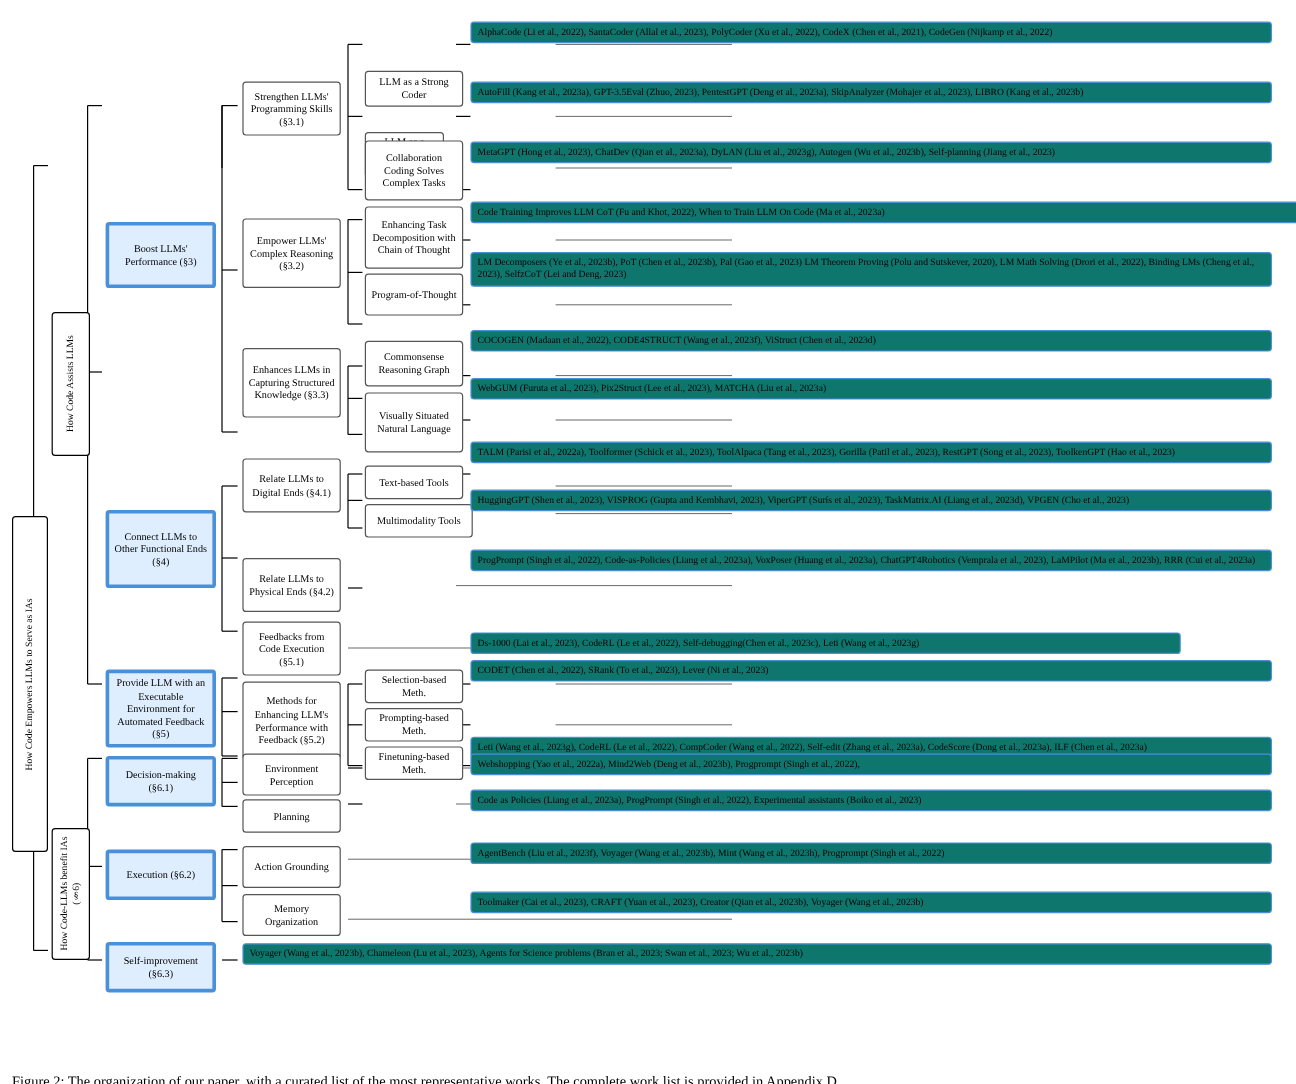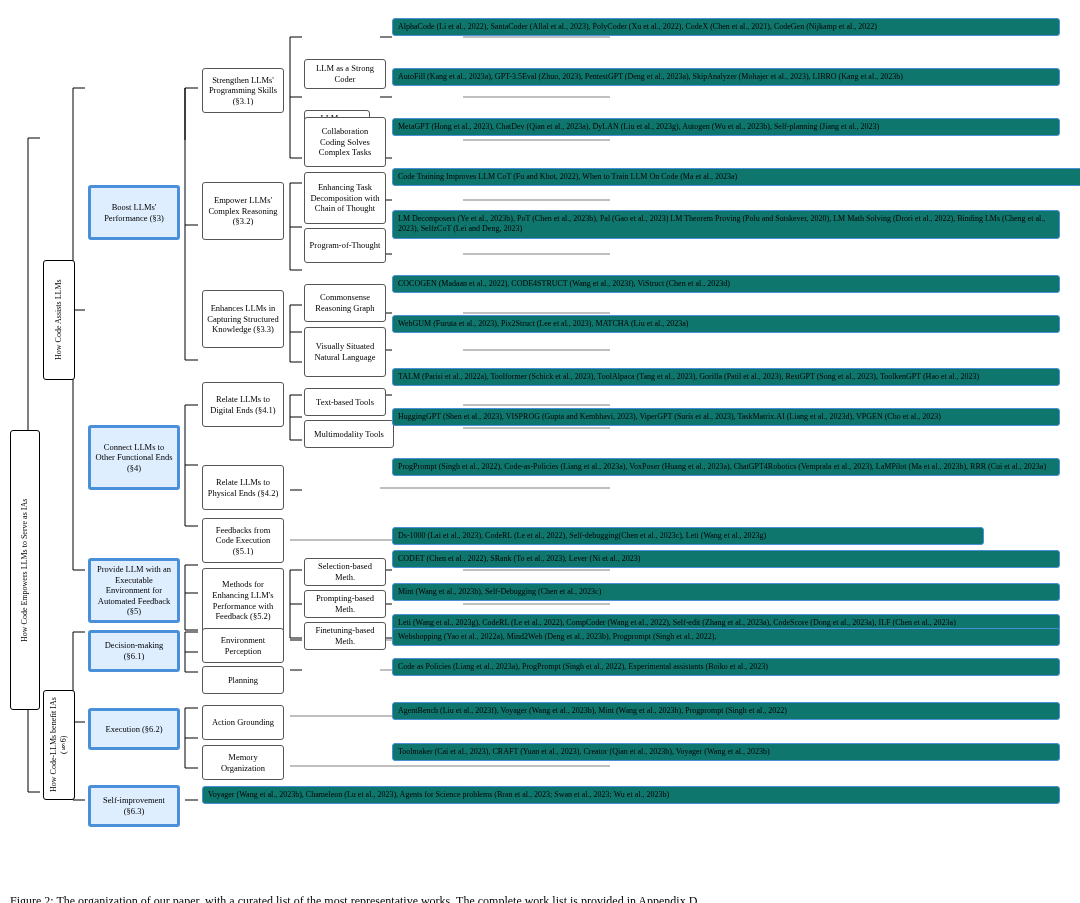--- a/index.html
+++ b/index.html
@@ -363,23 +363,20 @@
     </div>
 
     <div class="node-ref" style="left:382px;top:500px;width:592px;margin-top:17px;">
       <span>Ds-1000 (Lai et al., 2023), CodeRL (Le et al., 2022), Self-debugging(Chen et al., 2023c), Leti (Wang et al., 2023g)</span>
     </div>
 
     <div class="node-ref" style="left:382px;top:540px;width:668px;">
       <span>CODET (Chen et al., 2022), SRank (To et al., 2023), Lever (Ni et al., 2023)</span>
     </div>
 
-    <div class="node-ref" style="left:382px;top:573px;width:668px;">
-      <span>Mint (Wang et al., 2023h), Self-Debugging (Chen et al., 2023c)</span>
-    </div>
 
     <div class="node-ref" style="left:382px;top:604px;width:668px;">
       <span>Leti (Wang et al., 2023g), CodeRL (Le et al., 2022), CompCoder (Wang et al., 2022), Self-edit (Zhang et al., 2023a), CodeScore (Dong et al., 2023a), ILF (Chen et al., 2023a)</span>
     </div>
 
     <div class="node-ref" style="left:382px;top:618px;width:668px;">
       <span>Webshopping (Yao et al., 2022a), Mind2Web (Deng et al., 2023b), Progprompt (Singh et al., 2022),</span>
     </div>
 
     <div class="node-ref" style="left:382px;top:648px;width:668px;">

